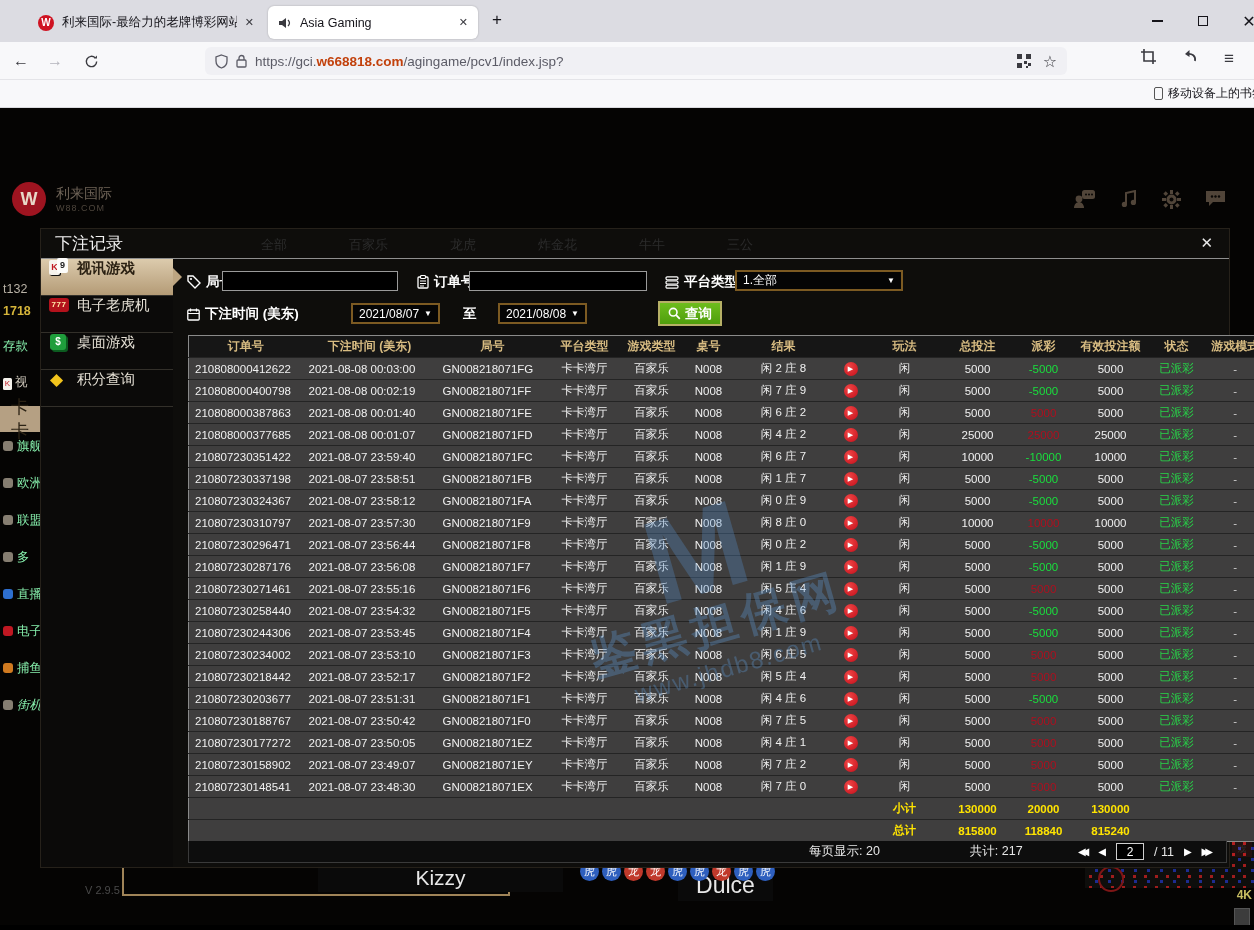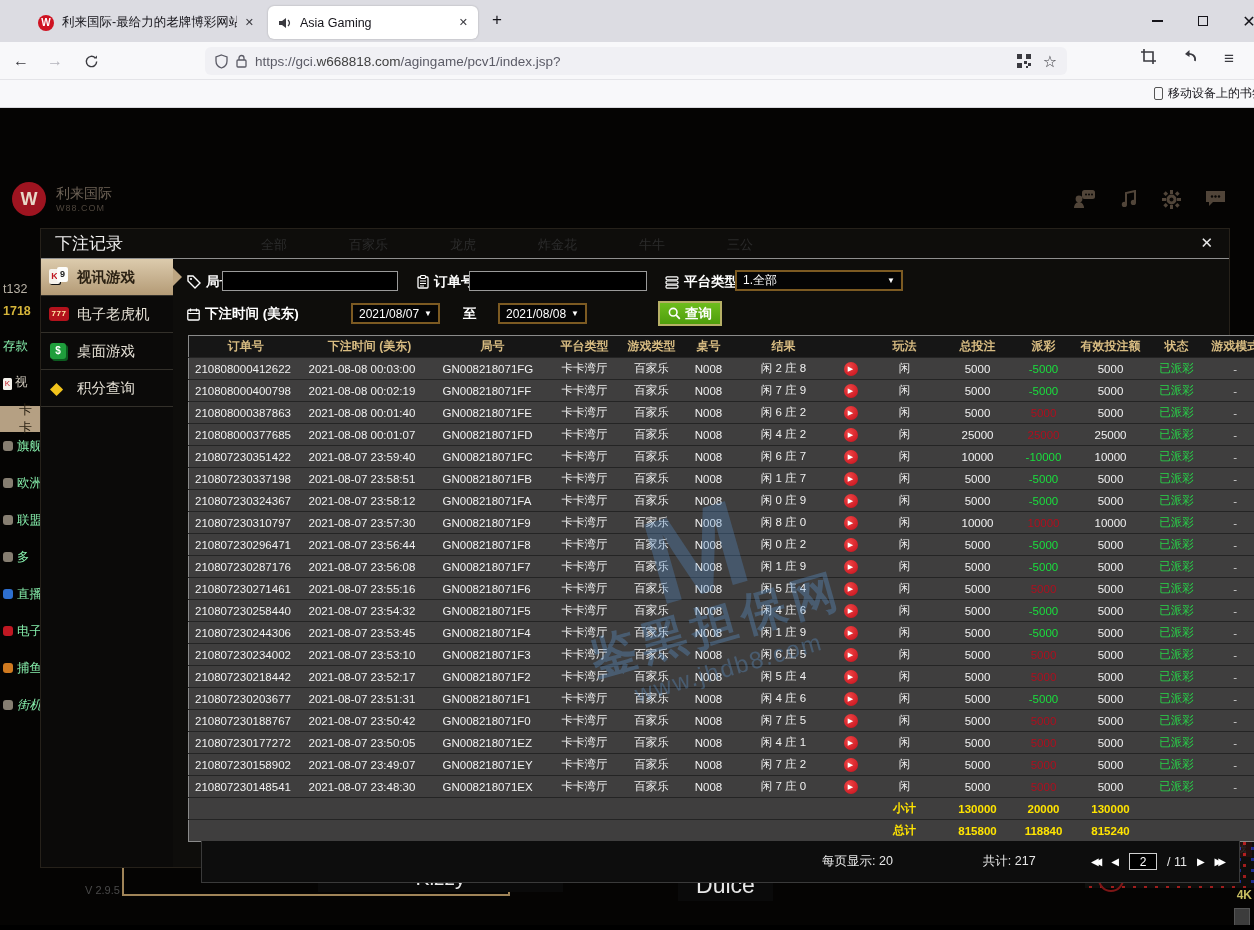--- a/index.html
+++ b/index.html
@@ -21,21 +21,21 @@
   .winctl { position:absolute; top:0; height:42px; display:flex; align-items:center; justify-content:center; width:46px; color:#15141a; }
   .win-min { right:74px; } .win-max { right:28px; } .win-close { right:-18px; }
   .win-min .bar { width:11px; height:1.5px; background:#15141a; }
   .win-max .box { width:10px; height:10px; border:1.2px solid #15141a; }
 
   .navbar { position:absolute; left:0; top:42px; width:1254px; height:38px; background:#f8f8fa; border-bottom:1px solid #e4e4e8; }
   .nav-btn { position:absolute; top:6px; width:26px; height:26px; display:flex; align-items:center; justify-content:center; font-size:16px; color:#3a3a40; }
   .urlbar { position:absolute; left:205px; top:5px; width:862px; height:28px; background:#f0f0f4; border-radius:6px;
             display:flex; align-items:center; padding:0 10px; gap:8px; }
   .url-text { flex:1; font-size:13.5px; color:#5b5b66; white-space:nowrap; overflow:hidden; }
-  .url-text b { color:#404040; font-weight:normal; }
+  .url-text b { color:#c2410c; font-weight:bold; }
   .url-right { display:flex; gap:12px; align-items:center; color:#3a3a40; }
   .toolbar-icons { position:absolute; right:20px; top:7px; display:flex; gap:26px; color:#3a3a40; font-size:16px; }
 
   .bookmarksbar { position:absolute; left:0; top:80px; width:1254px; height:28px; background:#f8f8fa; border-bottom:1px solid #dadade;
                   display:flex; align-items:center; padding-left:10px; gap:18px; font-size:12px; color:#15141a; }
   .bm-item { display:flex; align-items:center; gap:6px; white-space:nowrap; }
   .bm-folder { width:13px; height:10px; border:1.2px solid #7a7a84; border-radius:2px; position:relative; }
   .bm-folder::before { content:""; position:absolute; left:1px; top:-3px; width:5px; height:2px; border:1.2px solid #7a7a84; border-bottom:none; border-radius:1px 1px 0 0; }
   .bm-globe { width:13px; height:13px; border:1.2px solid #555; border-radius:50%; position:relative; }
   .bm-fox { width:13px; height:13px; border-radius:50%; background:radial-gradient(circle at 35% 35%,#ffd54d 25%,#ff7a1a 60%,#d94a00 100%); }
@@ -50,22 +50,22 @@
   .brand-name { color:#6e6357; font-size:14px; }
   .brand-domain { color:#4e463d; font-size:9px; letter-spacing:1px; }
   .page-icons { position:absolute; right:28px; top:82px; display:flex; gap:24px; }
   .page-icons svg { opacity:.85; }
 
   .leftrail { position:absolute; left:0; top:170px; width:40px; }
   .lr { position:absolute; left:3px; white-space:nowrap; font-size:12.5px; color:#86efac; }
   .lr .dot { display:inline-block; width:10px; height:10px; border-radius:3px; margin-right:4px; vertical-align:-1px; }
   .lr-user { top:4px; color:#b9b2a6; } .lr-bal { top:26px; color:#d6b53a; font-weight:bold; }
   .lr-dep { top:60px; } .lr-vid { top:96px; color:#cfc8bb; }
-  .lr-active { position:absolute; left:0; top:128px; width:40px; height:26px; background:#b5a083; color:#2c2315; font-size:13px;
-               display:flex; align-items:center; padding-left:19px; }
+  .lr-active { position:absolute; left:0; top:128px; width:40px; height:26px; background:#b5a083; color:#2c2315; font-size:18px;
+               display:flex; align-items:center; padding-left:11px; }
   .lr-card { display:inline-block; width:9px; height:12px; background:#f5f2ec; border-radius:1.5px; color:#c01822; font-size:8px; line-height:12px; text-align:center; margin-right:3px; }
 
   .footer-frag { position:absolute; left:0; top:740px; width:1254px; height:82px; }
   .video-frame { position:absolute; left:122px; top:-20px; width:388px; height:68px; border:2px solid #a08458; }
   .nameplate { position:absolute; background:#0a0a0a; color:#e8e8e8; font-size:21px; text-align:center; padding:2px 14px; }
   .np-left { left:318px; top:16px; width:245px; } .np-right { left:678px; top:22px; width:95px; font-size:23px; }
   .version { position:absolute; left:85px; top:36px; color:#4a4a4a; font-size:11px; }
   .roadwrap { position:absolute; left:580px; top:-8px; width:460px; }
   .roadrow { display:flex; gap:3px; margin-bottom:3px; }
   .rc { width:19px; height:19px; border-radius:50%; color:#fff; font-size:11px; display:flex; align-items:center; justify-content:center; }
@@ -81,21 +81,21 @@
   .rr-btn { position:absolute; right:2px; width:20px; height:16px; background:#8e1016; color:#e3c9c9; font-size:9px; text-align:center; line-height:16px; }
 
   
   .modal { position:absolute; left:40px; top:120px; width:1190px; height:640px; background:#0e0d0b; border:1px solid #26211a; }
   .modal-title { position:relative; height:30px; display:flex; align-items:center; padding-left:14px;
                  color:#f2f2f2; font-size:17px; border-bottom:1px solid #8f8f8f; }
   .ghost-tabs { position:absolute; left:220px; top:7px; display:flex; gap:62px; font-size:13px; color:#2b2b2b; }
   .modal-close { position:absolute; right:16px; top:5px; color:#e8e8e8; font-size:15px; font-weight:bold; }
   .modal-body { display:flex; height:608px; }
   .sidebar { width:132px; flex:0 0 132px; background:#0b0a09; }
-  .sb-item { height:37px; display:flex; align-items:center; gap:8px; padding-left:8px; color:#e6e1d6; font-size:14.5px;
+  .sb-item { height:37px; display:flex; gap:8px; padding-left:8px; color:#e6e1d6; font-size:14.5px;
              border-bottom:1px solid #33302a; position:relative; }
   .sb-item.active { background:linear-gradient(#dccbad,#b49b76); color:#2b2113; font-weight:bold; }
   .sb-item.active::after { content:""; position:absolute; right:-9px; top:9px; border-left:9px solid #bda581;
              border-top:9px solid transparent; border-bottom:9px solid transparent; }
   .sbicon { width:20px; height:18px; position:relative; flex:0 0 20px; }
   .icon-cards::before { content:"K"; position:absolute; left:0; top:1px; width:11px; height:15px; background:#f6f3ed;
        border-radius:2px; color:#c01822; font-size:9px; font-weight:bold; text-align:center; line-height:15px; box-shadow:1px 1px 0 #111; }
   .icon-cards::after { content:"9"; position:absolute; left:8px; top:-1px; width:11px; height:15px; background:#fdfdfb;
        border-radius:2px; color:#1a1a1a; font-size:9px; font-weight:bold; text-align:center; line-height:15px; }
   .icon-slot::before { content:"777"; position:absolute; left:0; top:2px; width:20px; height:14px; background:#b3121c; border-radius:3px;
@@ -121,21 +121,21 @@
   th { background:#161616; color:#d8bc82; font-size:12px; font-weight:bold; height:22px; }
   td { background:#3f3e3e; color:#f0f0f0; font-size:11.5px; height:22px; text-align:center;
        border-top:1px solid #242424; white-space:nowrap; overflow:hidden; }
   td.l { text-align:left; padding-left:6px; }
   td.neg { color:#19df3d; } td.pos { color:#b00e1e; }
   td.status { color:#27d648; } td.mode { color:#cfcfcf; }
   td.totlabel, td.totval { color:#ffe400; font-weight:bold; }
   .playbtn { display:inline-flex; width:14px; height:14px; border-radius:50%; background:radial-gradient(circle at 35% 30%,#f04444,#c40f1b);
              color:#fff; font-size:7px; align-items:center; justify-content:center; }
 
-  .pagbar { position:absolute; left:28px; top:582px; width:1039px; height:42px; background:#0d0d0d; border:1px solid #3a3a3a; border-top:none;
+  .pagbar { position:absolute; left:15px; top:582px; width:1039px; height:22px; background:#0d0d0d; border:1px solid #3a3a3a; border-top:none;
             display:flex; align-items:center; color:#e6e6e6; font-size:12.5px; }
   .pag-per { margin-left:620px; } .pag-tot { margin-left:90px; }
   .pag-ctl { margin-left:auto; margin-right:14px; display:flex; align-items:center; gap:10px; }
   .pag-arrow { font-size:10px; color:#fff; } .pag-arrow.dbl { letter-spacing:-4px; margin-right:3px; }
   .pagebox { width:28px; height:17px; border:1px solid #cfcfcf; background:#000; color:#fff; font-size:12px;
              text-align:center; line-height:16px; }
 
   .watermark { position:absolute; left:200px; top:170px; width:640px; transform:rotate(-16deg);
                color:rgba(95,155,215,.33); pointer-events:none; text-align:center; }
   .wm-m { font-size:120px; font-weight:bold; line-height:90px; color:rgba(85,145,210,.30); }

